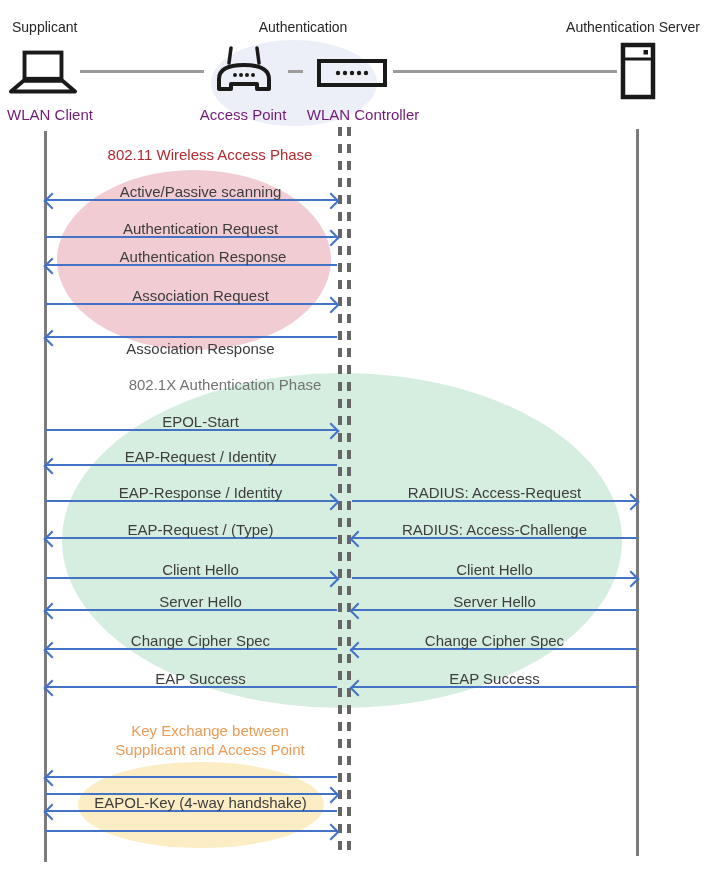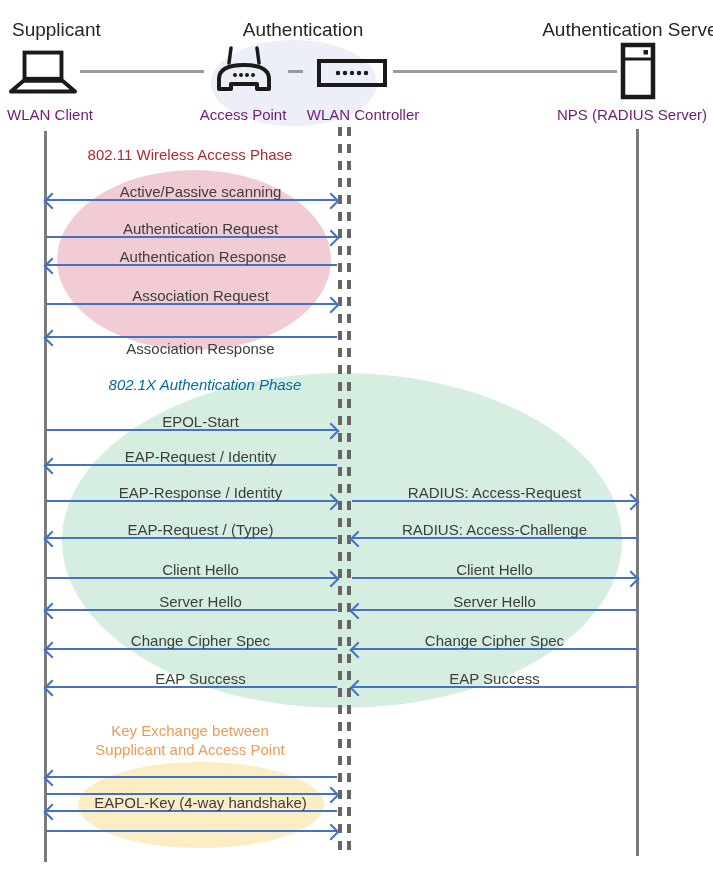--- a/index.html
+++ b/index.html
@@ -1,28 +1,28 @@
 <!DOCTYPE html>
 <html><head>
 <meta charset="utf-8">
 <style>
   html,body{margin:0;padding:0;background:#ffffff;}
   #canvas{position:relative;width:713px;height:875px;background:#ffffff;overflow:hidden;
           font-family:"Liberation Sans",sans-serif;color:#3d3d3d;}
   .abs{position:absolute;}
-  .role-label{position:absolute;top:19px;font-size:19px;color:#262626;white-space:nowrap;}
+  .role-label{position:absolute;top:19px;font-size:14px;color:#262626;white-space:nowrap;}
   .centered{transform:translateX(-50%);}
   .actor-label{position:absolute;top:106px;font-size:15px;color:#701a75;white-space:nowrap;transform:translateX(-50%);}
   .connector{position:absolute;top:70px;height:3px;background:#9b9b9b;}
   .lifeline{position:absolute;width:3px;background:#7b7b7b;}
   .dashline{position:absolute;width:4px;
     background:repeating-linear-gradient(to bottom,#666666 0 9px,transparent 9px 17px);}
   .hub-ellipse{position:absolute;left:211px;top:40px;width:166px;height:86px;border-radius:50%;background:#edeff8;}
   .phase-ellipse{position:absolute;border-radius:50%;}
-  .phase-title{position:absolute;transform:translateX(-50%);text-align:center;font-size:15px;line-height:19px;white-space:nowrap;}
+  .phase-title{position:absolute;transform:translateX(-50%);text-align:center;font-size:15px;line-height:19px;white-space:nowrap;margin-left:20px;}
   .msg-line{position:absolute;height:2px;background:#4472c4;}
   .head{position:absolute;width:10px;height:10px;border:0 solid #4472c4;border-top-width:2.5px;border-right-width:2.5px;}
   .hr{right:0;top:-4.5px;transform:rotate(45deg);}
   .hl{left:0;top:-4.5px;transform:rotate(-135deg);}
   .msg-label{position:absolute;transform:translateX(-50%);white-space:nowrap;font-size:15px;line-height:17px;color:#3d3d3d;}
   svg{display:block;}
 </style>
 </head>
 <body>
 
@@ -68,21 +68,20 @@
     <svg width="36" height="58" viewBox="0 0 36 58">
       <rect x="3" y="3" width="30" height="52" fill="none" stroke="#1a1a1a" stroke-width="4.5"></rect>
       <line x1="3" y1="17" x2="33" y2="17" stroke="#1a1a1a" stroke-width="3"></line>
       <rect x="23.5" y="8" width="4.5" height="4.5" fill="#1a1a1a"></rect>
     </svg>
   </div>
 
   <div class="actor-label" style="left:50px">WLAN Client</div>
   <div class="actor-label" style="left:243px">Access Point</div>
   <div class="actor-label" style="left:363px">WLAN Controller</div>
-  <div class="actor-label" style="left:632px">NPS (RADIUS Server)</div>
 
   <div id="ellipses">
       <div class="phase-ellipse" style="left: 57px; top: 170px; width: 274px; height: 180px; background: rgb(241, 204, 211);"></div>
       <div class="phase-ellipse" style="left: 62px; top: 373px; width: 560px; height: 335px; background: rgb(213, 238, 224);"></div>
       <div class="phase-ellipse" style="left: 78px; top: 762px; width: 246px; height: 86px; background: rgb(253, 237, 197);"></div>
     </div>
 
   <div class="lifeline" style="left:44px;top:131px;height:731px"></div>
   <div class="dashline" style="left:338px;top:127px;height:727px"></div>
   <div class="dashline" style="left:347px;top:127px;height:727px"></div>
@@ -106,21 +105,21 @@
       </div>
       <div class="msg-label" style="left: 203px; top: 248px;">Authentication Response</div>
       <div class="msg-line" style="left: 46px; width: 291px; top: 303px;">
         <i class="head hr"></i>
       </div>
       <div class="msg-label" style="left: 200.5px; top: 287px;">Association Request</div>
       <div class="msg-line" style="left: 46px; width: 291px; top: 336px;">
         <i class="head hl"></i>
       </div>
       <div class="msg-label" style="left: 200.5px; top: 320px; margin-top: 20px;">Association Response</div>
-      <div class="phase-title" style="left: 205px; top: 375px; color: #0369a1; font-style: italic;">
+      <div class="phase-title" style="left: 205px; top: 375px; color: #737373;">
         <div>802.1X Authentication Phase</div>
       </div>
       <div class="msg-line" style="left: 46px; width: 291px; top: 429px;">
         <i class="head hr"></i>
       </div>
       <div class="msg-label" style="left: 200.5px; top: 413px;">EPOL-Start</div>
       <div class="msg-line" style="left: 46px; width: 291px; top: 464px;">
         <i class="head hl"></i>
       </div>
       <div class="msg-label" style="left: 200.5px; top: 448px;">EAP-Request / Identity</div>

